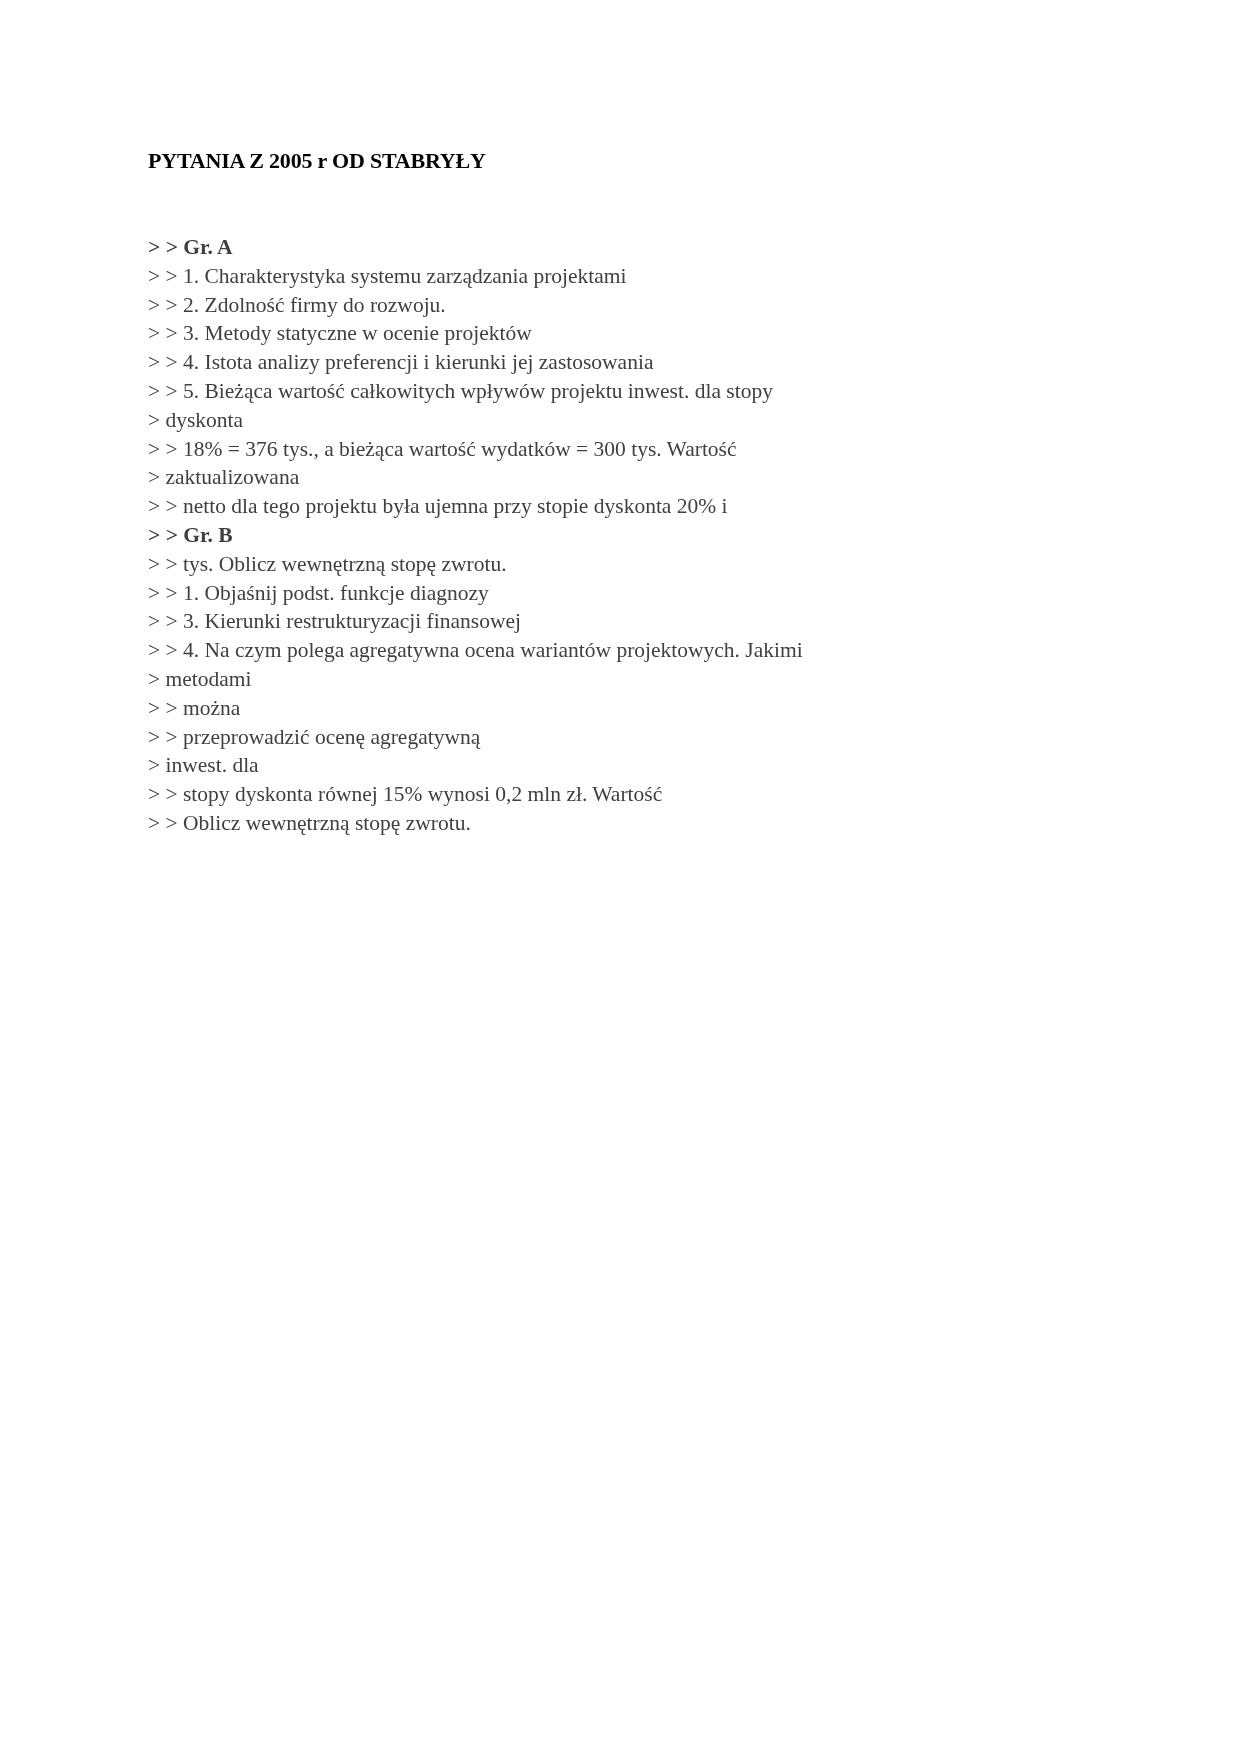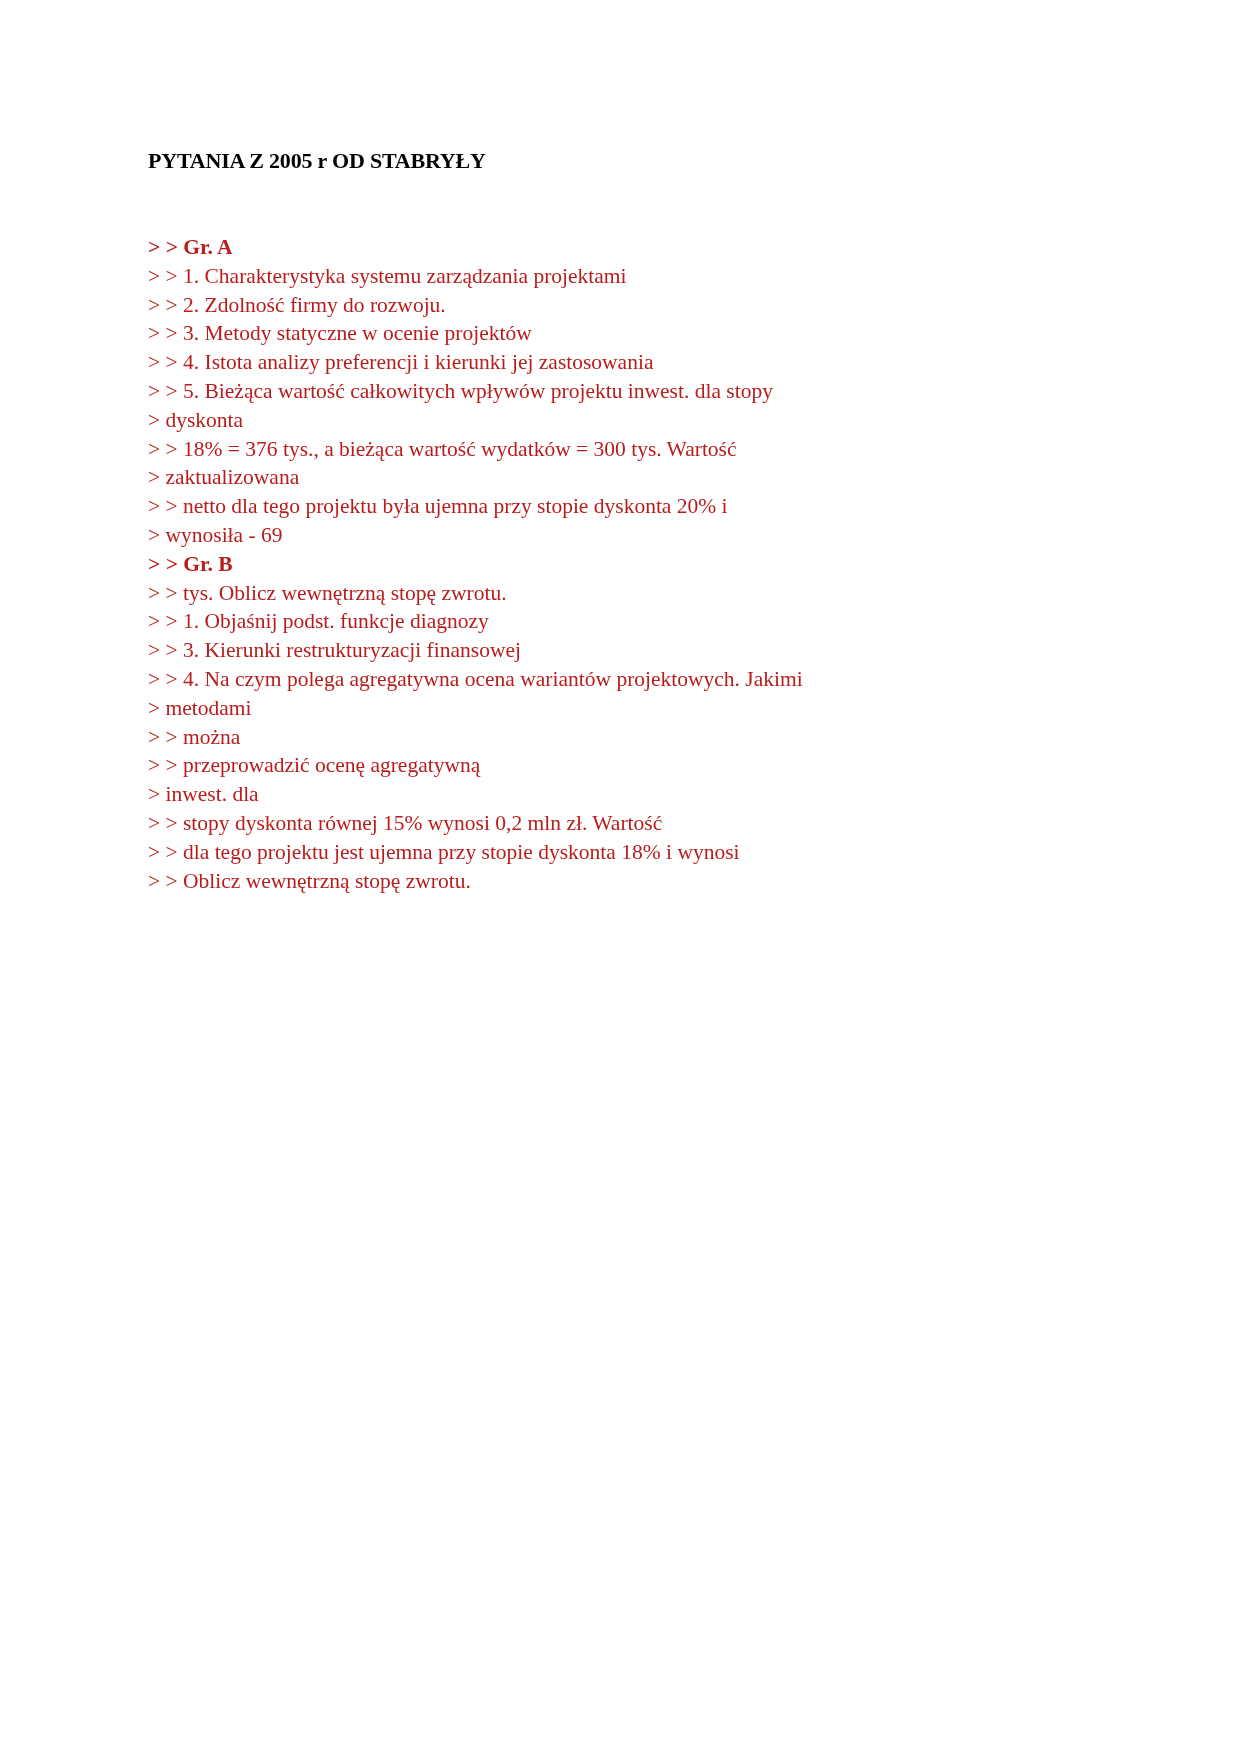--- a/index.html
+++ b/index.html
@@ -5,48 +5,46 @@
   html, body { margin: 0; padding: 0; background: #ffffff; }
   body { width: 1240px; height: 1754px; position: relative; overflow: hidden; }
   .page { position: absolute; left: 0; top: 0; width: 1004px; height: 1754px; background: #fff; }
   .title {
     position: absolute; left: 148px; top: 148px;
     font-family: "Liberation Serif", serif; font-weight: bold; font-size: 22px;
     color: #000; white-space: nowrap; letter-spacing: -0.2px;
   }
   .lines {
     position: absolute; left: 148px; top: 233px;
-    font-family: "Liberation Serif", serif; font-size: 21.5px; color: #b91c1c;
+    font-family: "Liberation Serif", serif; font-size: 21.5px; color: #404040;
   }
   .line { height: 28.8px; line-height: 28.8px; white-space: nowrap; }
   .line.bold { font-weight: bold; }
 </style>
 </head>
 <body>
 
 <div class="page">
   <div class="title">PYTANIA Z 2005 r OD STABRYŁY</div>
   <div class="lines">
     <div class="line bold">&gt; &gt; Gr. A</div>
     <div class="line">&gt; &gt; 1. Charakterystyka systemu zarządzania projektami</div>
     <div class="line">&gt; &gt; 2. Zdolność firmy do rozwoju.</div>
     <div class="line">&gt; &gt; 3. Metody statyczne w ocenie projektów</div>
     <div class="line">&gt; &gt; 4. Istota analizy preferencji i kierunki jej zastosowania</div>
     <div class="line">&gt; &gt; 5. Bieżąca wartość całkowitych wpływów projektu inwest. dla stopy</div>
     <div class="line">&gt; dyskonta</div>
     <div class="line">&gt; &gt; 18% = 376 tys., a bieżąca wartość wydatków = 300 tys. Wartość</div>
     <div class="line">&gt; zaktualizowana</div>
     <div class="line">&gt; &gt; netto dla tego projektu była ujemna przy stopie dyskonta 20% i</div>
-    <div class="line">&gt; wynosiła - 69</div>
     <div class="line bold">&gt; &gt; Gr. B</div>
     <div class="line">&gt; &gt; tys. Oblicz wewnętrzną stopę zwrotu.</div>
     <div class="line">&gt; &gt; 1. Objaśnij podst. funkcje diagnozy</div>
     <div class="line">&gt; &gt; 3. Kierunki restrukturyzacji finansowej</div>
     <div class="line">&gt; &gt; 4. Na czym polega agregatywna ocena wariantów projektowych. Jakimi</div>
     <div class="line">&gt; metodami</div>
     <div class="line">&gt; &gt; można</div>
     <div class="line">&gt; &gt; przeprowadzić ocenę agregatywną</div>
     <div class="line">&gt; inwest. dla</div>
     <div class="line">&gt; &gt; stopy dyskonta równej 15% wynosi 0,2 mln zł. Wartość</div>
-    <div class="line">&gt; &gt; dla tego projektu jest ujemna przy stopie dyskonta 18% i wynosi</div>
     <div class="line">&gt; &gt; Oblicz wewnętrzną stopę zwrotu.</div>
   </div>
 </div>
 
 </body></html>

